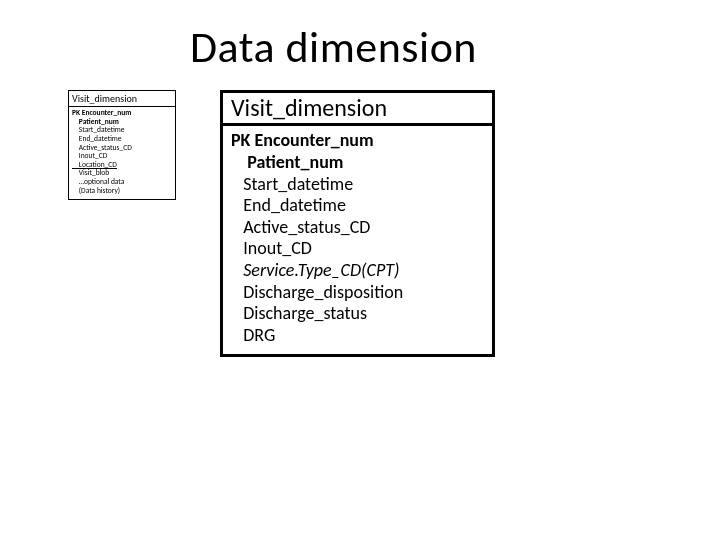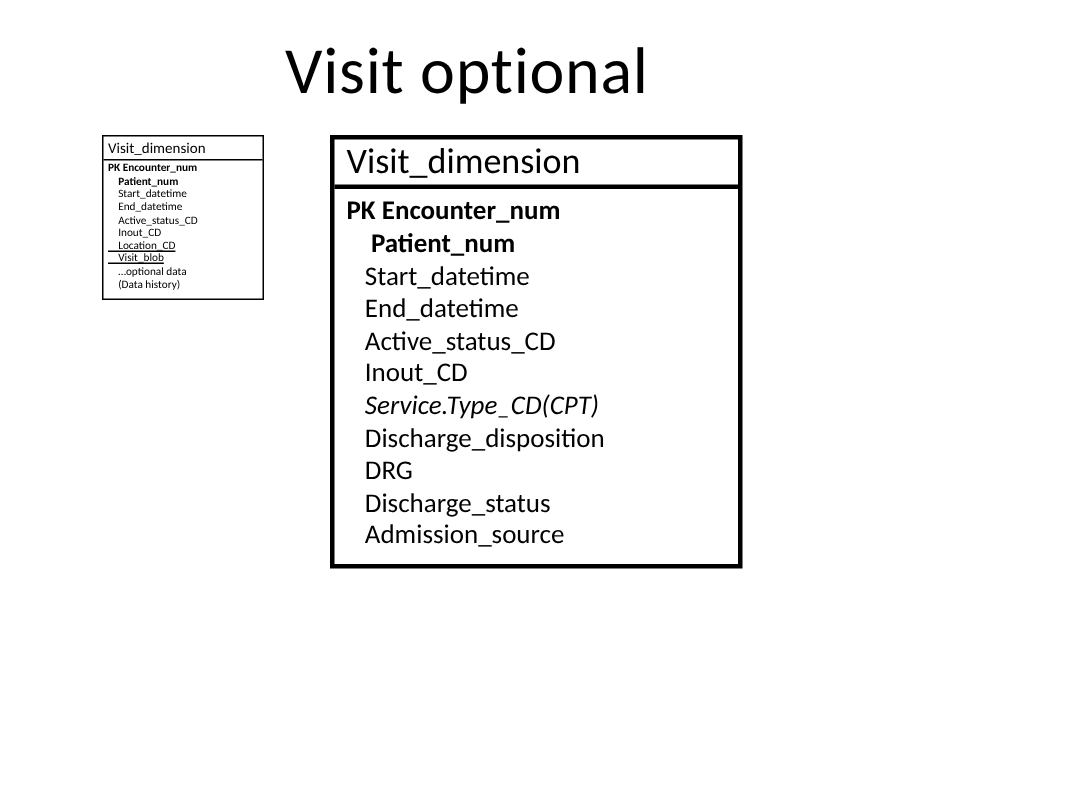--- a/index.html
+++ b/index.html
@@ -67,48 +67,47 @@
     padding: 4px 8px 8px 8px;
   }
   .big-box .tbl-body .row { white-space: nowrap; }
   .big-box .tbl-body .bold { font-weight: 700; }
 </style>
 </head>
 <body>
 
 <div class="slide">
 
-  <div class="title">Visit optional</div>
+  <div class="title">Data dimension</div>
 
   <div class="small-box">
     <div class="tbl-title">Visit_dimension</div>
     <div class="tbl-body" id="small-body">
         <div class="row bold" style="white-space: pre;">PK Encounter_num</div>
         <div class="row bold" style="white-space: pre;">    Patient_num</div>
         <div class="row" style="white-space: pre;">    Start_datetime</div>
         <div class="row" style="white-space: pre;">    End_datetime</div>
         <div class="row" style="white-space: pre;">    Active_status_CD</div>
         <div class="row" style="white-space: pre;">    Inout_CD</div>
         <div class="row" style="white-space: pre; text-decoration: underline;">    Location_CD</div>
-        <div class="row" style="white-space: pre; text-decoration: underline;">    Visit_blob</div>
+        <div class="row" style="white-space: pre;">    Visit_blob</div>
         <div class="row" style="white-space: pre;">    …optional data</div>
         <div class="row" style="white-space: pre;">    (Data history)</div>
       </div>
   </div>
 
   <div class="big-box">
     <div class="tbl-title">Visit_dimension</div>
     <div class="tbl-body" id="big-body">
         <div class="row bold" style="white-space: pre;">PK Encounter_num</div>
         <div class="row bold" style="white-space: pre;">    Patient_num</div>
         <div class="row" style="white-space: pre;">   Start_datetime</div>
         <div class="row" style="white-space: pre;">   End_datetime</div>
         <div class="row" style="white-space: pre;">   Active_status_CD</div>
         <div class="row" style="white-space: pre;">   Inout_CD</div>
         <div class="row" style="white-space: pre; font-style: italic;">   Service.Type_CD(CPT)</div>
         <div class="row" style="white-space: pre;">   Discharge_disposition</div>
+        <div class="row" style="white-space: pre;">   Discharge_status</div>
         <div class="row" style="white-space: pre;">   DRG</div>
-        <div class="row" style="white-space: pre;">   Discharge_status</div>
-        <div class="row" style="white-space: pre;">   Admission_source</div>
       </div>
   </div>
 
 </div>
 
 </body></html>

